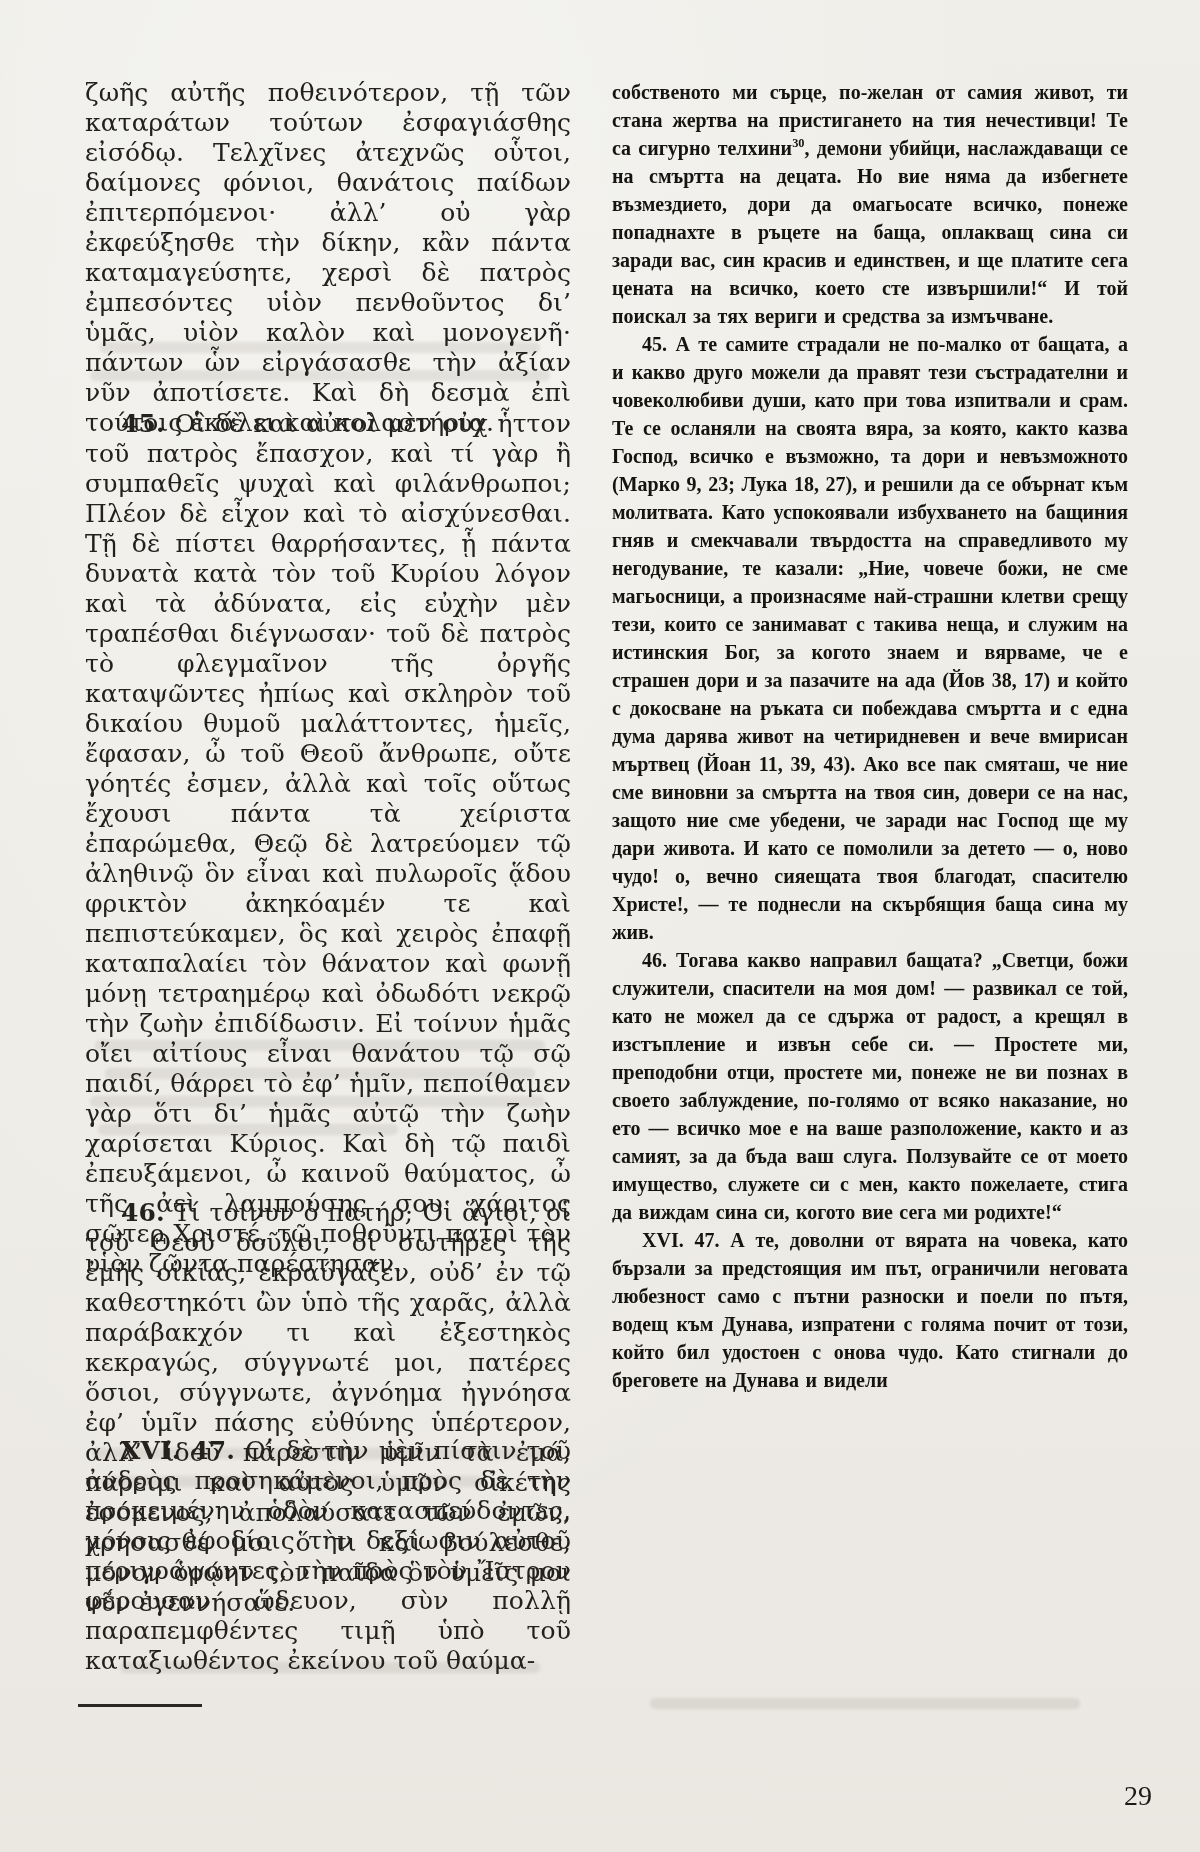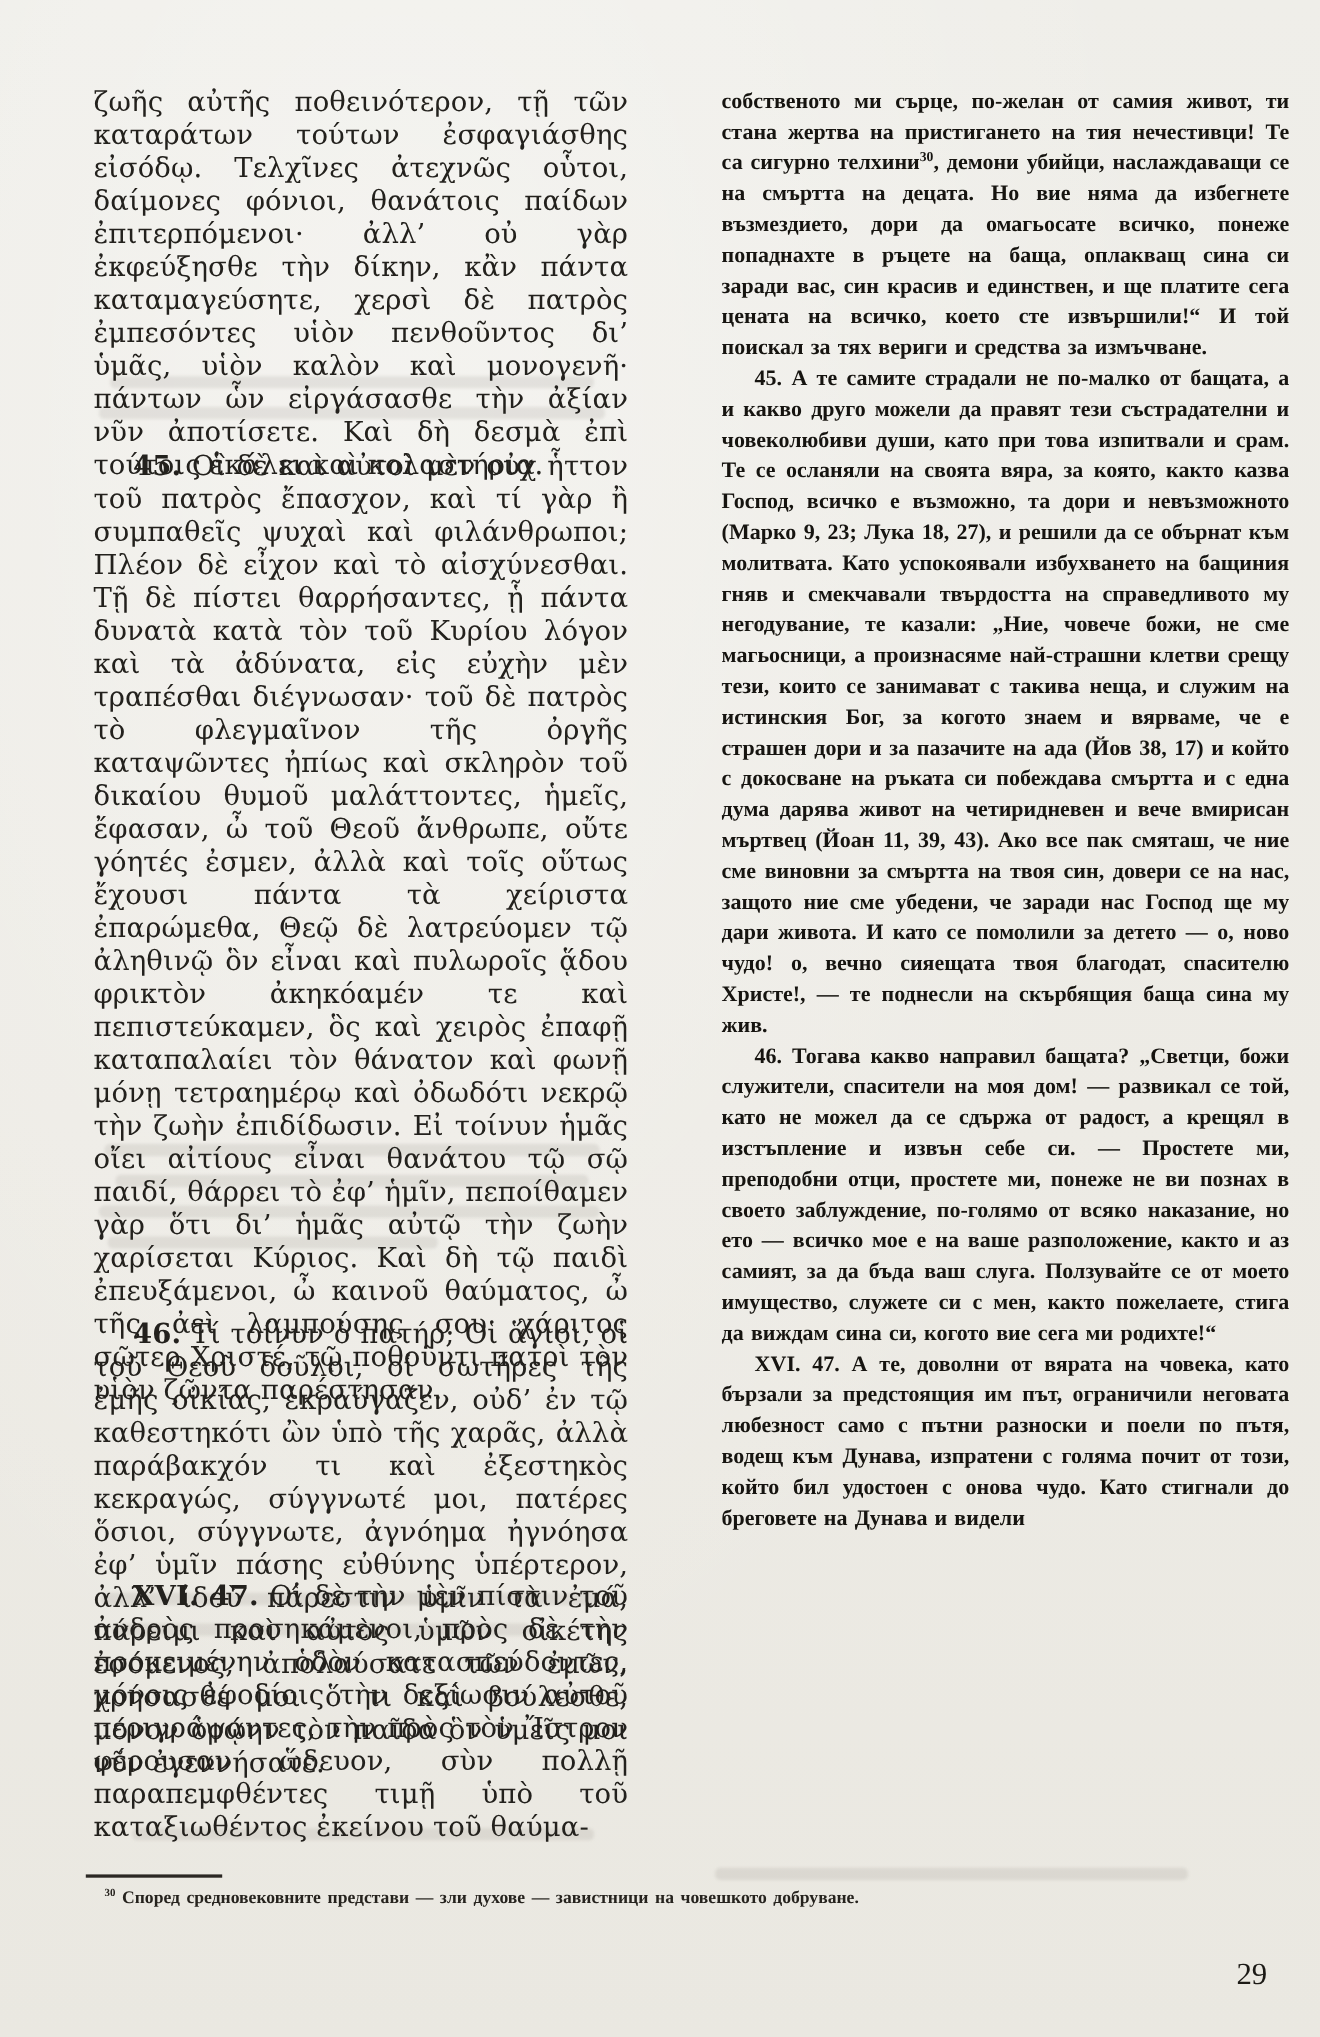--- a/index.html
+++ b/index.html
@@ -27,21 +27,21 @@
     font-size: 25px; line-height: 30px;
     color: #23211d; letter-spacing: 0.1px;
   }
   .gp1 { top: 0; }
   .gp2 { top: 331px; text-indent: 36px; }
   .gp3 { top: 1120px; text-indent: 36px; }
   .gp4 { top: 1358px; text-indent: 36px; }
   .pnum { font-weight: bold; }
   
   .rcol {
-    position: absolute; left: 656px; top: 78px; width: 516px; height: 1612px;
+    position: absolute; left: 612px; top: 78px; width: 516px; height: 1612px;
     overflow: hidden;
   }
   .rcol p {
     margin: 0; text-align: justify;
     font-family: "Liberation Serif", serif; font-weight: 700;
     font-size: 20px; line-height: 28px;
     color: #161410; word-spacing: 1.5px;
   }
   .rcol p.ind { text-indent: 30px; }
   .sup { font-size: 62%; vertical-align: super; line-height: 0; }
@@ -92,17 +92,16 @@
   </div>
 
   <div class="rcol">
     <p><span>собственото ми сърце, по-желан от самия живот, ти стана жертва на пристигането на тия нечестивци! Те са сигурно телхини</span><span class="sup">30</span><span>, демони убийци, наслаждаващи се на смъртта на децата. Но вие няма да избегнете възмездието, дори да омагьосате всичко, понеже попаднахте в ръцете на баща, оплакващ сина си заради вас, син красив и единствен, и ще платите сега цената на всичко, което сте извършили!“ И той поискал за тях вериги и средства за измъчване.</span></p>
     <p class="ind"><span class="pnum">45.</span><span> А те самите страдали не по-малко от бащата, а и какво друго можели да правят тези състрадателни и човеколюбиви души, като при това изпитвали и срам. Те се осланяли на своята вяра, за която, както казва Господ, всичко е възможно, та дори и невъзможното (Марко 9, 23; Лука 18, 27), и решили да се обърнат към молитвата. Като успокоявали избухването на бащиния гняв и смекчавали твърдостта на справедливото му негодувание, те казали: „Ние, човече божи, не сме магьосници, а произнасяме най-страшни клетви срещу тези, които се занимават с такива неща, и служим на истинския Бог, за когото знаем и вярваме, че е страшен дори и за пазачите на ада (Йов 38, 17) и който с докосване на ръката си побеждава смъртта и с една дума дарява живот на четиридневен и вече вмирисан мъртвец (Йоан 11, 39, 43). Ако все пак смяташ, че ние сме виновни за смъртта на твоя син, довери се на нас, защото ние сме убедени, че заради нас Господ ще му дари живота. И като се помолили за детето — о, ново чудо! о, вечно сияещата твоя благодат, спасителю Христе!, — те поднесли на скърбящия баща сина му жив.</span></p>
     <p class="ind"><span class="pnum">46.</span><span> Тогава какво направил бащата? „Светци, божи служители, спасители на моя дом! — развикал се той, като не можел да се сдържа от радост, а крещял в изстъпление и извън себе си. — Простете ми, преподобни отци, простете ми, понеже не ви познах в своето заблуждение, по-голямо от всяко наказание, но ето — всичко мое е на ваше разположение, както и аз самият, за да бъда ваш слуга. Ползувайте се от моето имущество, служете си с мен, както пожелаете, стига да виждам сина си, когото вие сега ми родихте!“</span></p>
     <p class="ind"><span class="pnum">XVI. 47.</span><span> А те, доволни от вярата на човека, като бързали за предстоящия им път, ограничили неговата любезност само с пътни разноски и поели по пътя, водещ към Дунава, изпратени с голяма почит от този, който бил удостоен с онова чудо. Като стигнали до бреговете на Дунава и видели</span></p>
   </div>
 
   <div class="footnote-rule"></div>
-  <div class="footnote"><span class="sup">30</span><span> Според средновековните представи — зли духове — завистници на човешкото добруване.</span></div>
 
   <div class="page-number">29</div>
 
 </div>
 
 </body></html>

